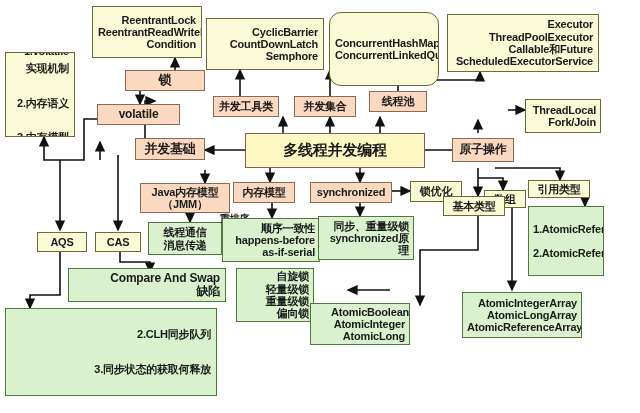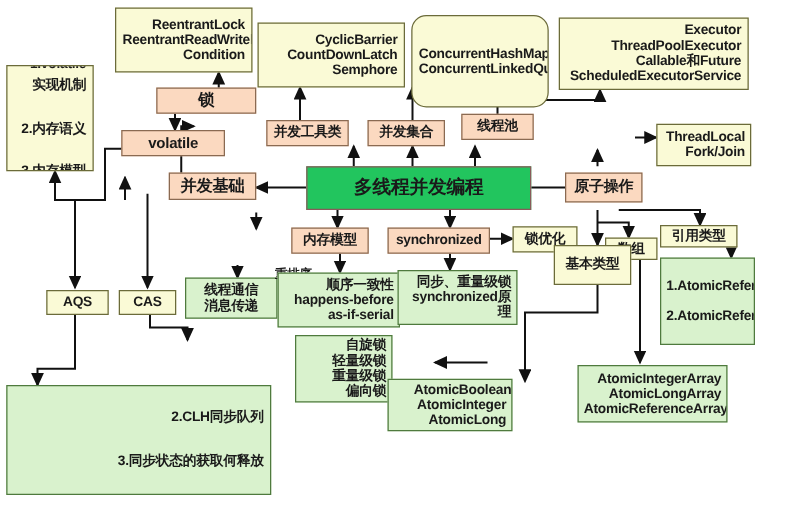--- a/index.html
+++ b/index.html
@@ -16,21 +16,21 @@
     display:flex;align-items:center;
     font-weight:bold;
     line-height:1.12;
     letter-spacing:-0.2px;
     overflow:hidden;
   }
   .node .txt{display:block;width:100%;white-space:pre-line;}
   .c-yellow{background:#fafad6;border-color:#6b6b3a;}
   .c-peach{background:#fbd9c0;border-color:#8a6a52;}
   .c-green{background:#d9f2cd;border-color:#4f7a3e;}
-  .c-pink{background:#22c55e;border-color:#8a5a5a;}
+  .c-pink{background:#fef9c3;border-color:#8a5a5a;}
   .center{justify-content:center;text-align:center;}
   .left{justify-content:flex-start;text-align:right;}
   .pad-s{padding:2px 4px;}
   .pad-m{padding:3px 5px;}
   .f11{font-size:11px;}
   .f12{font-size:12px;}
   .f13{font-size:13px;}
   .f15{font-size:15px;}
   .loose{line-height:1.55;}
   .floatlabel{
@@ -183,20 +183,24 @@
   </div>
 
   <div class="node c-pink center pad-s f15" style="left:245px;top:133px;width:180px;height:35px;">
     <span class="txt">多线程并发编程</span>
   </div>
 
   <div class="node c-peach center pad-s f12" style="left:452px;top:138px;width:62px;height:24px;">
     <span class="txt">原子操作</span>
   </div>
 
+  <div class="node c-peach center pad-s f11" style="left:140px;top:183px;width:90px;height:30px;">
+    <span class="txt">Java内存模型
+（JMM）</span>
+  </div>
 
   <div class="node c-peach center pad-s f11" style="left:233px;top:182px;width:62px;height:21px;">
     <span class="txt">内存模型</span>
   </div>
 
   <div class="node c-peach center pad-s f11" style="left:310px;top:182px;width:82px;height:21px;">
     <span class="txt">synchronized</span>
   </div>
 
   <div class="node c-yellow center pad-s f11" style="left:410px;top:181px;width:52px;height:21px;">
@@ -204,21 +208,21 @@
   </div>
 
   <div class="node c-yellow center pad-s f11" style="left:528px;top:180px;width:62px;height:18px;">
     <span class="txt">引用类型</span>
   </div>
 
   <div class="node c-yellow center pad-s f11" style="left:484px;top:190px;width:42px;height:18px;">
     <span class="txt">数组</span>
   </div>
 
-  <div class="node c-yellow center pad-s f11" style="left:443px;top:196px;width:62px;height:32px;font-family:Liberation Mono, monospace;">
+  <div class="node c-yellow center pad-s f11" style="left:443px;top:196px;width:62px;height:20px;">
     <span class="txt">基本类型</span>
   </div>
 
   <div class="node c-yellow center pad-s f11" style="left:37px;top:232px;width:50px;height:20px;">
     <span class="txt">AQS</span>
   </div>
 
   <div class="node c-yellow center pad-s f11" style="left:95px;top:232px;width:46px;height:20px;">
     <span class="txt">CAS</span>
   </div>
@@ -240,20 +244,24 @@
     <span class="txt">同步、重量级锁
 synchronized原理</span>
   </div>
 
   <div class="node c-green left pad-s f11" style="left:528px;top:206px;width:76px;height:70px;">
     <span class="txt">1.AtomicReference
 
 2.AtomicReferenceArrayFieldUpdater</span>
   </div>
 
+  <div class="node c-green left pad-m f12" style="left:68px;top:268px;width:158px;height:34px;">
+    <span class="txt">Compare And Swap
+缺陷</span>
+  </div>
 
   <div class="node c-green left pad-s f11" style="left:236px;top:268px;width:78px;height:54px;">
     <span class="txt">自旋锁
 轻量级锁
 重量级锁
 偏向锁</span>
   </div>
 
   <div class="node c-green left pad-s f11" style="left:310px;top:303px;width:100px;height:42px;padding-left:20px;">
     <span class="txt">AtomicBoolean

